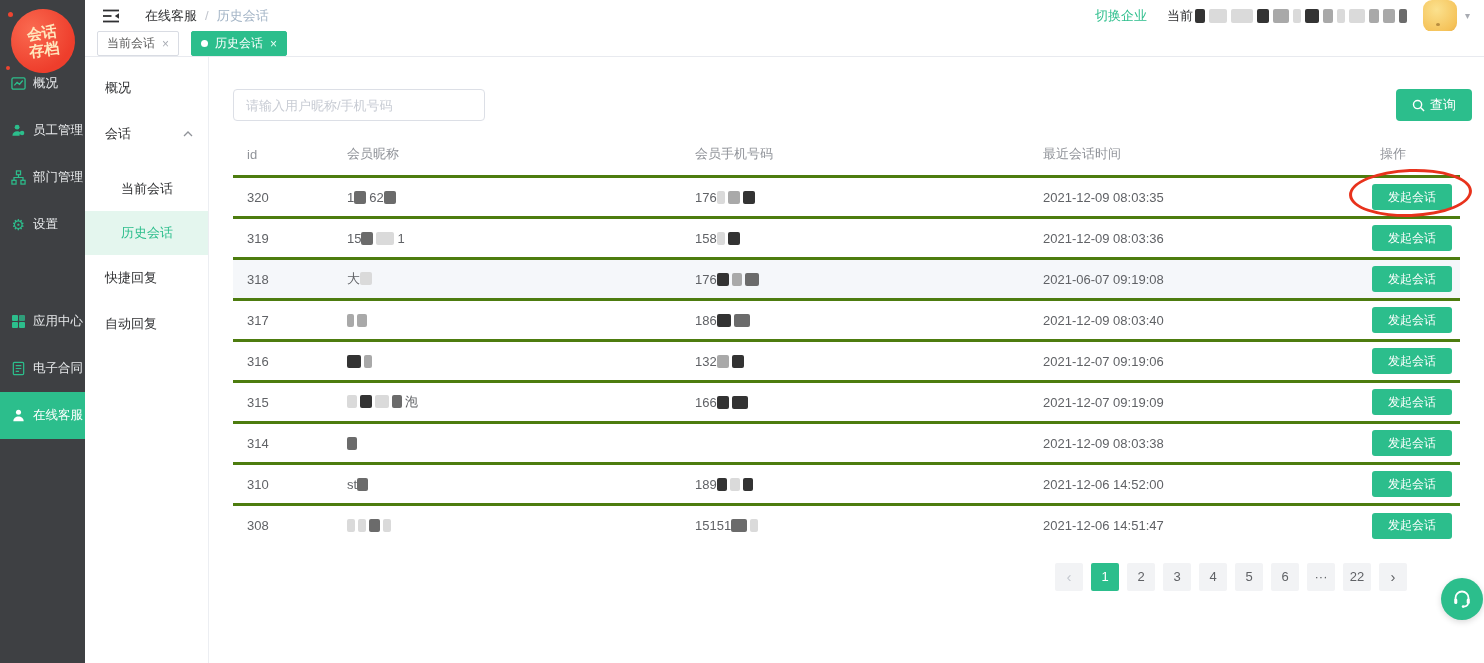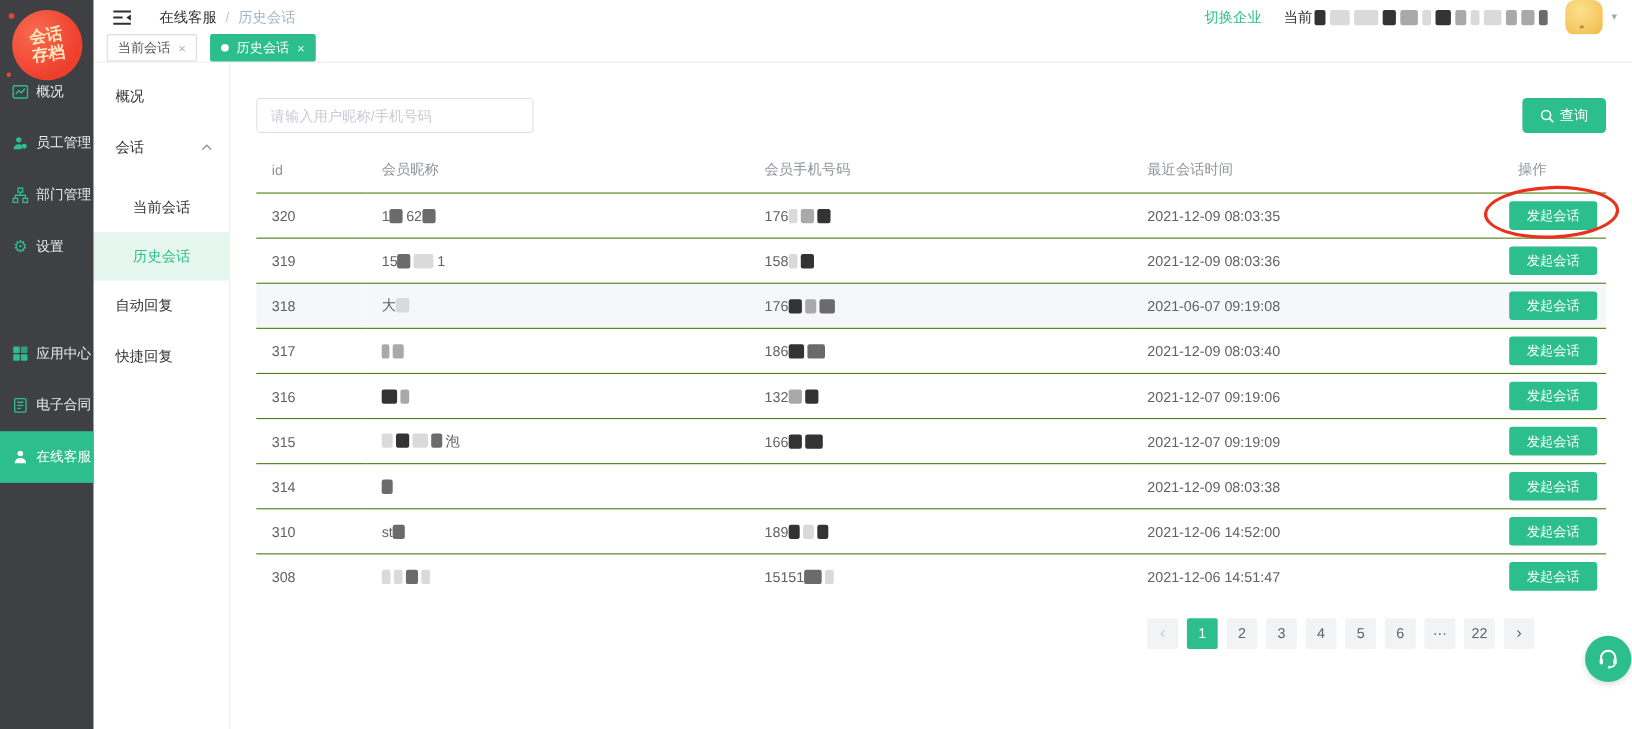--- a/index.html
+++ b/index.html
@@ -53,33 +53,33 @@
   .tab .dot { width:7px; height:7px; border-radius:50%; background:#fff; margin-right:7px; }
   
   .submenu { position:absolute; left:85px; top:57px; bottom:0; width:124px; background:#fff; border-right:1px solid #eceef2; z-index:2; padding-top:8px; }
   .sm-item { height:46px; display:flex; align-items:center; padding-left:20px; color:#303133; cursor:pointer; position:relative; }
   .sm-item.lv1 { padding-left:36px; height:44px; }
   .sm-item.first-sub { margin-top:10px; }
   .sm-item.active { background:#e4f6ee; color:#2cbe8c; }
   .sm-caret { position:absolute; right:15px; top:50%; transform:translateY(-50%); color:#909399; }
   .sm-caret svg { width:10px; height:6px; display:block; }
   
-  .main { position:absolute; left:209px; top:57px; right:0; bottom:0; background:#fff; padding:32px 24px 0 24px; }
+  .main { position:absolute; left:209px; top:57px; right:0; bottom:0; background:#fff; padding:32px 12px 0 24px; }
   .search-row { display:flex; align-items:flex-start; }
   .search-input { width:252px; height:32px; border:1px solid #dcdfe6; border-radius:4px; padding:0 12px; font-size:13px; color:#606266; outline:none; font-family:inherit; }
   .search-input::placeholder { color:#c8ccd4; }
   .query-btn { margin-left:auto; width:76px; height:32px; background:#2cbe8c; color:#fff; border:none; border-radius:4px;
     font-size:13px; display:flex; align-items:center; justify-content:center; gap:5px; cursor:pointer; font-family:inherit; }
   .query-btn svg { width:13px; height:13px; }
   
   table { width:1227px; border-collapse:collapse; table-layout:fixed; margin-top:22px; }
   col.c-id{width:100px} col.c-nick{width:348px} col.c-phone{width:348px} col.c-time{width:311px} col.c-act{width:120px}
   th { text-align:left; font-weight:normal; color:#909399; font-size:13px; padding:2px 0 12px 14px; }
   th.col-action { padding-left:40px; }
-  td { height:41px; border-top:1px solid #4d7c0f; font-size:13px; color:#606266; padding-left:14px; }
+  td { height:41px; border-top:3px solid #4d7c0f; font-size:13px; color:#606266; padding-left:14px; }
   tr.hl td { background:#f5f7fa; }
   td.col-action { text-align:right; padding-right:8px; padding-left:0; }
   .start-btn { width:80px; height:26px; background:#2cbe8c; color:#fff; border:none; border-radius:3px; font-size:12px; cursor:pointer; font-family:inherit; }
   .seg-t { color:#606266; }
   .seg-b { display:inline-block; height:13px; border-radius:2px; vertical-align:-2px; margin-right:3px; }
   .s-l{background:#dadada} .s-m{background:#a9a9a9} .s-d{background:#6b6b6b} .s-k{background:#333}
   .co-mosaic .seg-b { height:14px; margin-right:4px; }
   
   .pagination { display:flex; align-items:center; gap:8px; justify-content:flex-end; margin-top:17px; padding-right:65px; }
   .pg { min-width:28px; height:28px; padding:0 6px; background:#f2f3f5; border:none; border-radius:2px; color:#606266;
@@ -234,24 +234,24 @@
         </svg>
       </span>
     </div>
     <div class="sm-item lv1 first-sub">
       <span>当前会话</span>
     </div>
     <div class="sm-item lv1 active">
       <span>历史会话</span>
     </div>
     <div class="sm-item">
+      <span>快捷回复</span>
+    </div>
+    <div class="sm-item">
       <span>自动回复</span>
-    </div>
-    <div class="sm-item">
-      <span>快捷回复</span>
     </div>
   </aside>
 
 <main class="main">
   <div class="search-row">
     <input class="search-input" type="text" placeholder="请输入用户昵称/手机号码" style="">
     <button class="query-btn">
       <svg viewBox="0 0 14 14" fill="none" stroke="#fff" stroke-width="1.5">
         <circle cx="6" cy="6" r="4.4"></circle>
           <path d="M9.5 9.5L13 13"></path>

